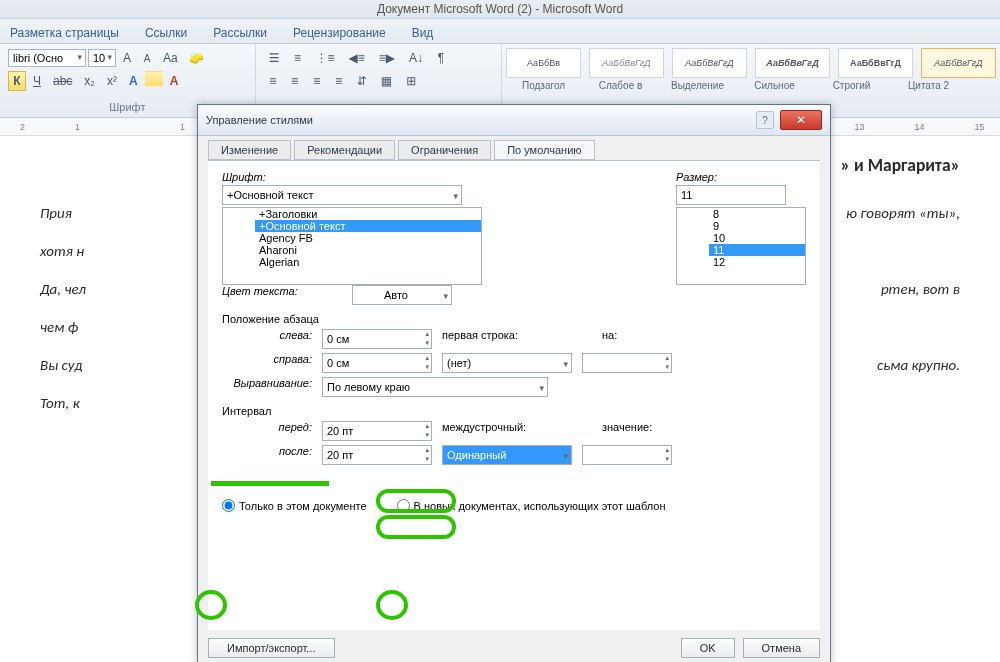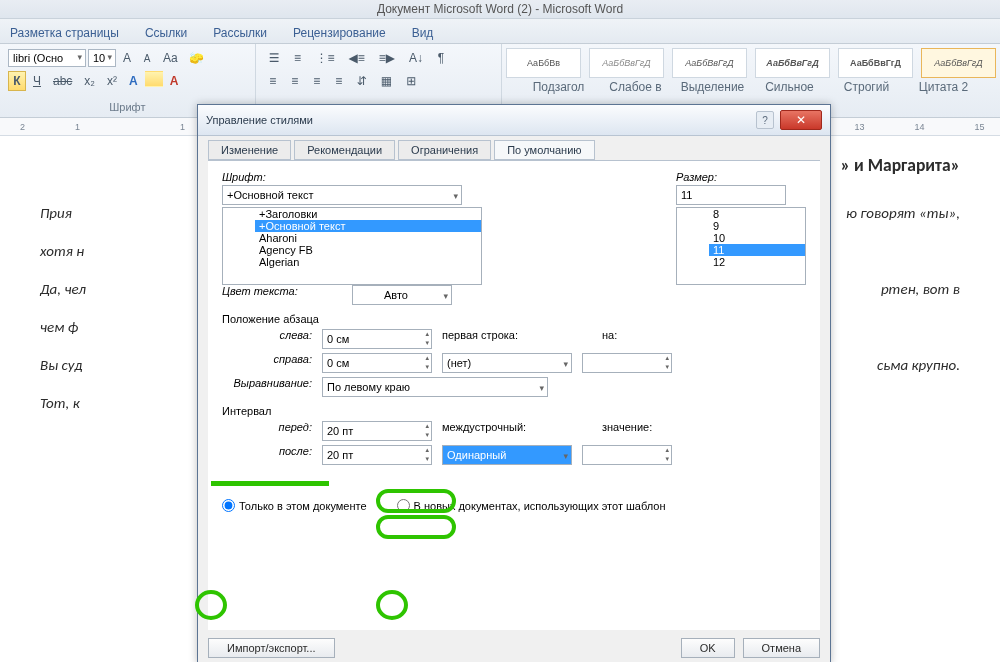--- a/index.html
+++ b/index.html
@@ -99,21 +99,21 @@
   background: #fff;
   width: 75px;
   height: 30px;
   display: flex;
   align-items: center;
   justify-content: center;
   font-size: 9px;
   color: #555;
 }
 .style-chip.sel { border-color: #e9b65a; background: #fff7e0; }
-.style-names { display:flex; gap:2px; font-size: 12px; color:#5a6a7a;justify-content:center; }
+.style-names { display:flex; gap:2px; font-size: 10px; color:#5a6a7a; }
 .style-names span { width:75px; text-align:center; white-space:nowrap; overflow:hidden; }
 .ruler {
   height: 18px;
   background: #f8f9fb;
   border-bottom: 1px solid #d5dce4;
   display: flex;
   align-items: center;
   font-size: 9px;
   color: #7a8694;
   padding-left: 20px;
@@ -348,22 +348,22 @@
     <span class="dlg-tab">По умолчанию</span>
   </div>
   <div class="dlg-body">
     <div style="display:flex; gap:20px;">
       <div style="flex:1">
         <div class="lbl">Шрифт:</div>
         <div class="winput dropdown" style="width:240px;margin:2px 0">+Основной текст</div>
         <div class="listbox" style="width:260px;height:78px">
           <div>+Заголовки</div>
           <div class="sel">+Основной текст</div>
+          <div>Agency FB</div>
           <div>Aharoni</div>
-          <div>Agency FB</div>
           <div>Algerian</div>
         </div>
       </div>
       <div style="width:130px">
         <div class="lbl">Размер:</div>
         <div class="winput" style="width:110px;margin:2px 0">11</div>
         <div class="listbox" style="width:130px;height:78px">
           <div>8</div>
           <div>9</div>
           <div>10</div>

